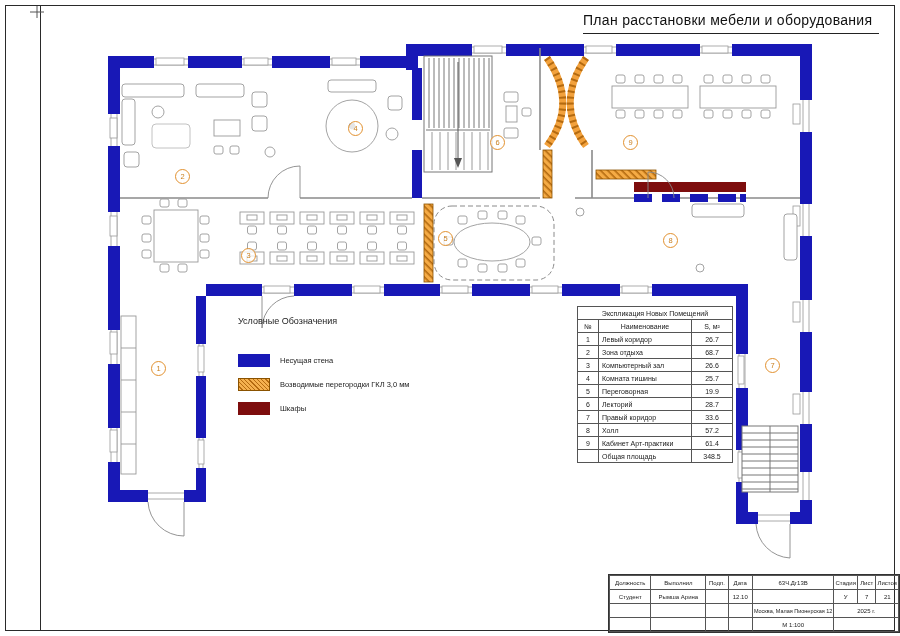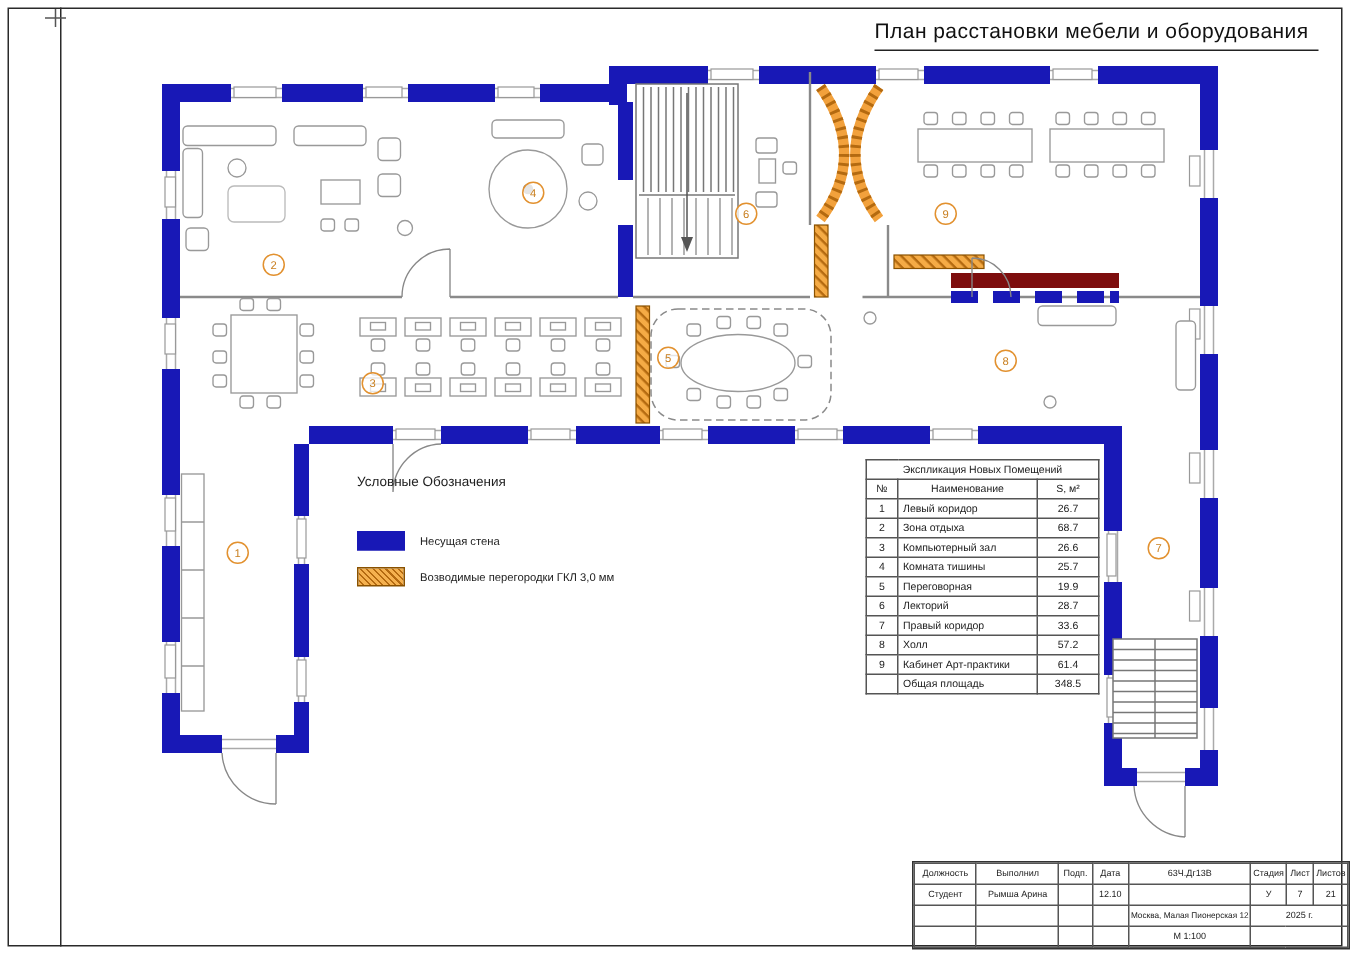--- a/index.html
+++ b/index.html
@@ -325,20 +325,24 @@
 <div class="legend">
   <div class="legend-title">Условные Обозначения</div>
   <div class="legend-item">
     <span class="sw sw-blue"></span>
     <span class="legend-label">Несущая стена</span>
   </div>
   <div class="legend-item">
     <span class="sw sw-hatch"></span>
     <span class="legend-label">Возводимые перегородки ГКЛ 3,0 мм</span>
   </div>
+  <div class="legend-item">
+    <span class="sw sw-red"></span>
+    <span class="legend-label">Шкафы</span>
+  </div>
 </div>
 
 <table class="expl">
   <thead>
     <tr>
         <th colspan="3">Экспликация Новых Помещений</th>
       </tr>
     <tr>
       <th class="c-num">№</th>
       <th class="c-name">Наименование</th>

